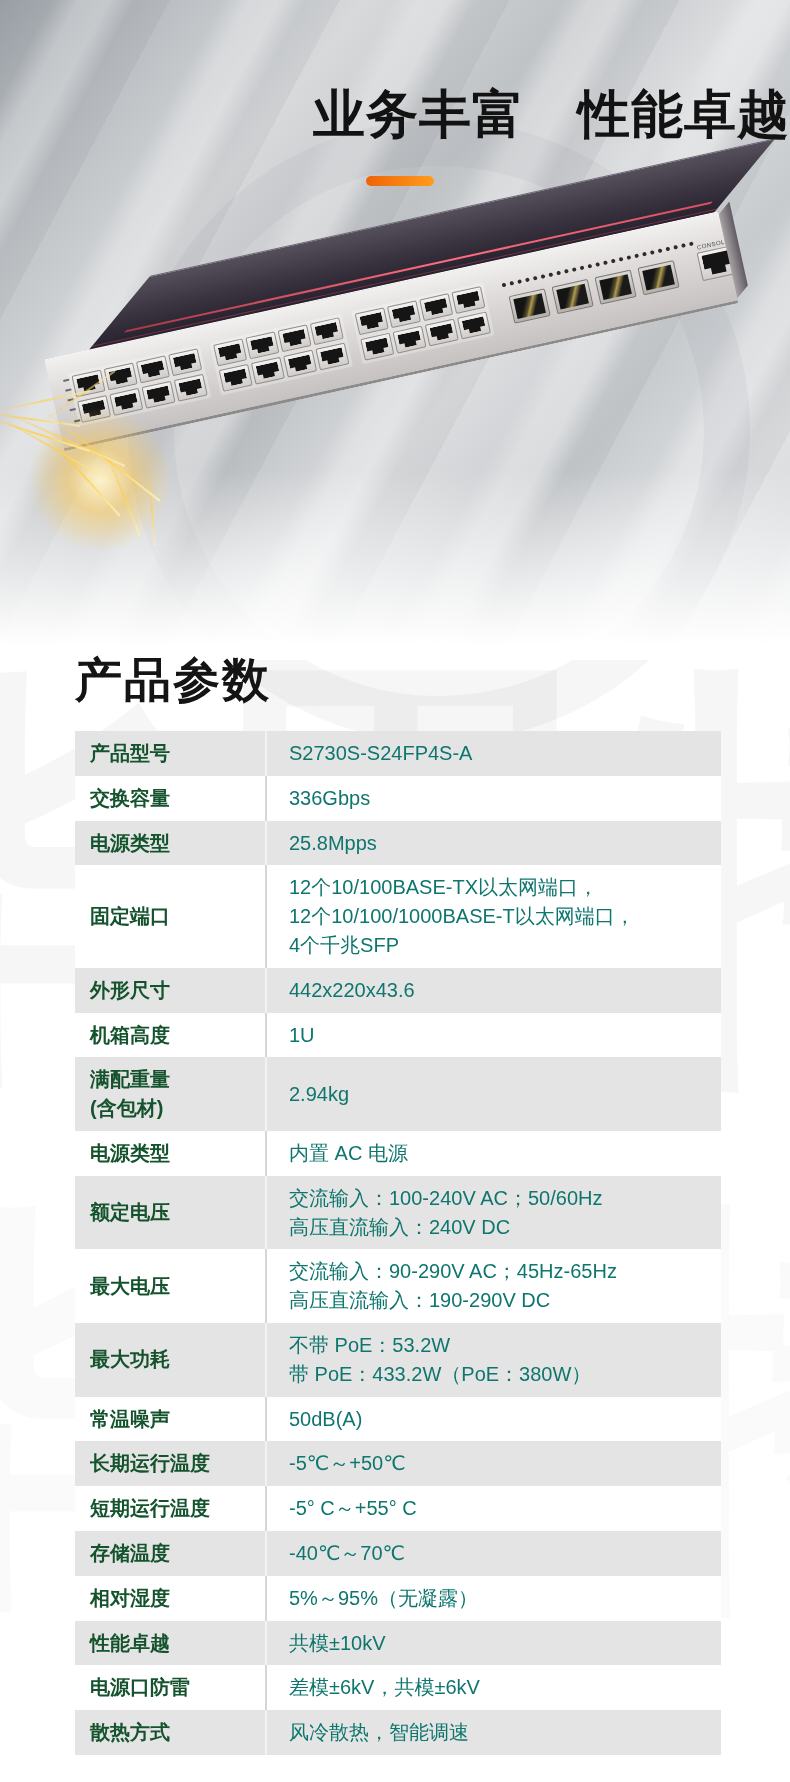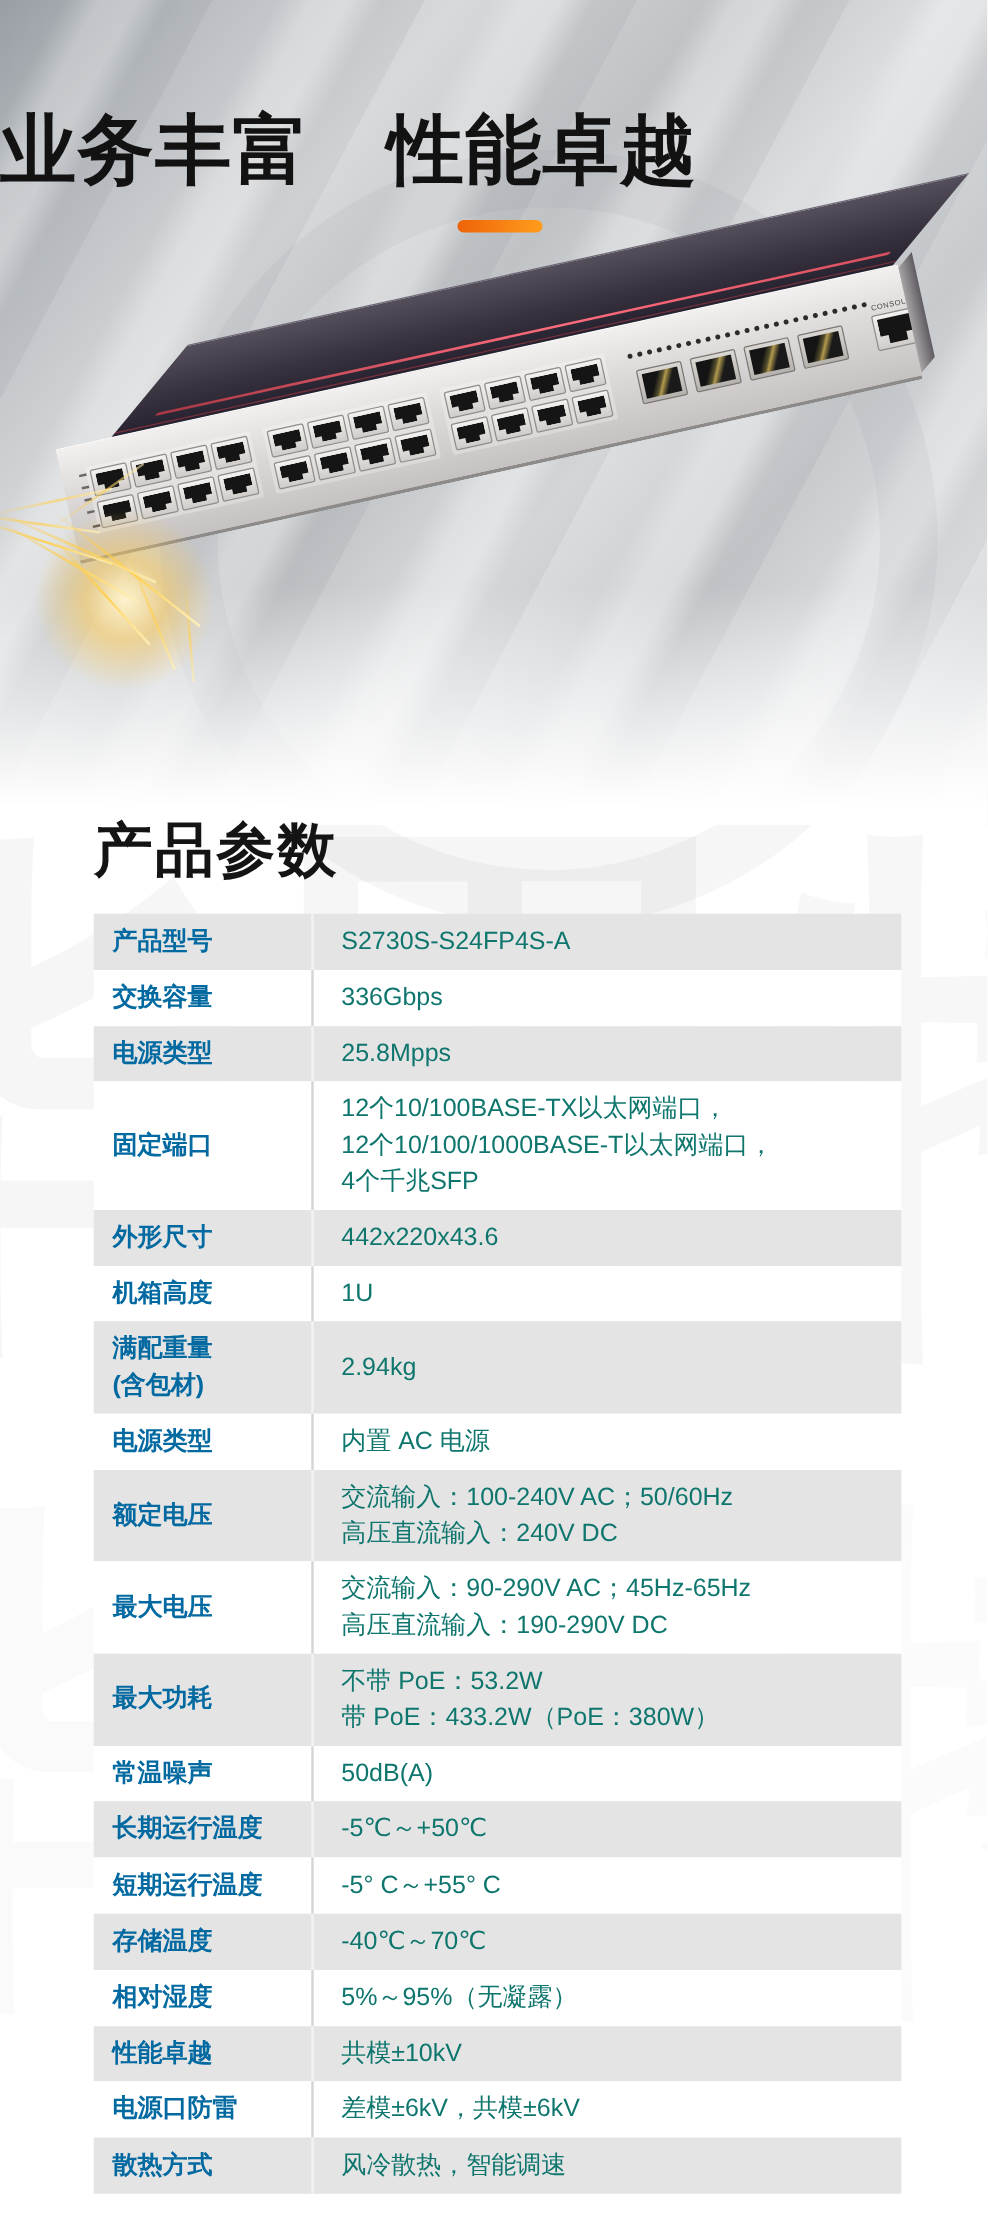--- a/index.html
+++ b/index.html
@@ -8,22 +8,22 @@
 
   
   .hero{position:absolute;left:0;top:0;width:790px;height:660px;
     background:linear-gradient(128deg,#989ea4 0%,#b9bdc1 12%,#d7d9db 28%,#c0c3c6 44%,#dcdee0 58%,#c8cbce 72%,#dfe1e3 86%,#d2d4d7 100%);}
   .hero::before{content:"";position:absolute;inset:0;
     background:repeating-linear-gradient(118deg,rgba(255,255,255,0) 0 46px,rgba(255,255,255,.28) 70px 96px,rgba(40,45,50,.05) 120px 150px);}
   .hero::after{content:"";position:absolute;left:0;right:0;bottom:0;height:190px;
     background:linear-gradient(180deg,rgba(255,255,255,0),#ffffff 92%);}
   .ring{position:absolute;left:128px;top:120px;width:530px;height:530px;border-radius:50%;
     border:46px solid rgba(90,96,102,.055);}
-  .hero-title{position:absolute;left:0;top:80px;width:790px;margin:0;text-align:left;
-    font-size:61px;font-weight:700;letter-spacing:1px;color:#121212;z-index:2;}
+  .hero-title{position:absolute;left:0;top:80px;width:790px;margin:0;text-align:right;
+    font-size:52px;font-weight:700;letter-spacing:1px;color:#121212;z-index:2;}
   .hero-underline{position:absolute;top:176px;left:50%;transform:translateX(calc(-50% + 5px));
     width:68px;height:10px;border-radius:5px;z-index:2;
     background:linear-gradient(90deg,var(--accent1,#ee6309),var(--accent2,#ff9d1c));}
 
   
   .scene{position:absolute;left:0;top:180px;width:790px;height:340px;z-index:1;}
   .sw{position:absolute;left:40px;top:46px;width:690px;transform:rotate(-12.4deg);}
   .sw-top{position:relative;width:640px;height:58px;margin-left:46px;
     transform:skewX(-52deg);transform-origin:0 100%;
     background:linear-gradient(180deg,#554f5c 0%,#3a3440 55%,#272230 100%);
@@ -73,22 +73,22 @@
   .wm1{top:655px;font-size:440px;opacity:.032;}
   .wm2{top:1190px;font-size:430px;opacity:.016;}
 
   
   .section-title{position:absolute;left:72px;top:646px;margin:3px;z-index:2;
     font-size:47px;font-weight:700;letter-spacing:2px;color:#141414;}
   .spec-table{position:absolute;left:75px;top:731px;width:646px;z-index:2;}
   .spec-row{display:flex;}
   .spec-row:nth-child(odd){background:var(--zebra,#e4e4e4);}
   .spec-row:nth-child(even){background:#ffffff;}
-  .cell-label{width:174px;box-sizing:border-box;padding:8px 8px 8px 15px;
-    font-size:20px;line-height:1.44;font-weight:700;color:#0369a1;
+  .cell-label{width:190px;box-sizing:border-box;padding:8px 8px 8px 15px;
+    font-size:20px;line-height:1.44;font-weight:700;color:#14532d;
     display:flex;align-items:center;white-space:pre-line;}
   .cell-value{flex:1;box-sizing:border-box;padding:8px 12px 8px 22px;
     font-size:20px;line-height:1.44;color:#0f766e;border-left:2px solid #d6d6d6;
     display:flex;align-items:center;white-space:pre-line;}
   .spec-row:nth-child(odd) .cell-value{border-left-color:#f2f2f2;}
 </style>
 </head>
 <body>
 
 <div class="page">

